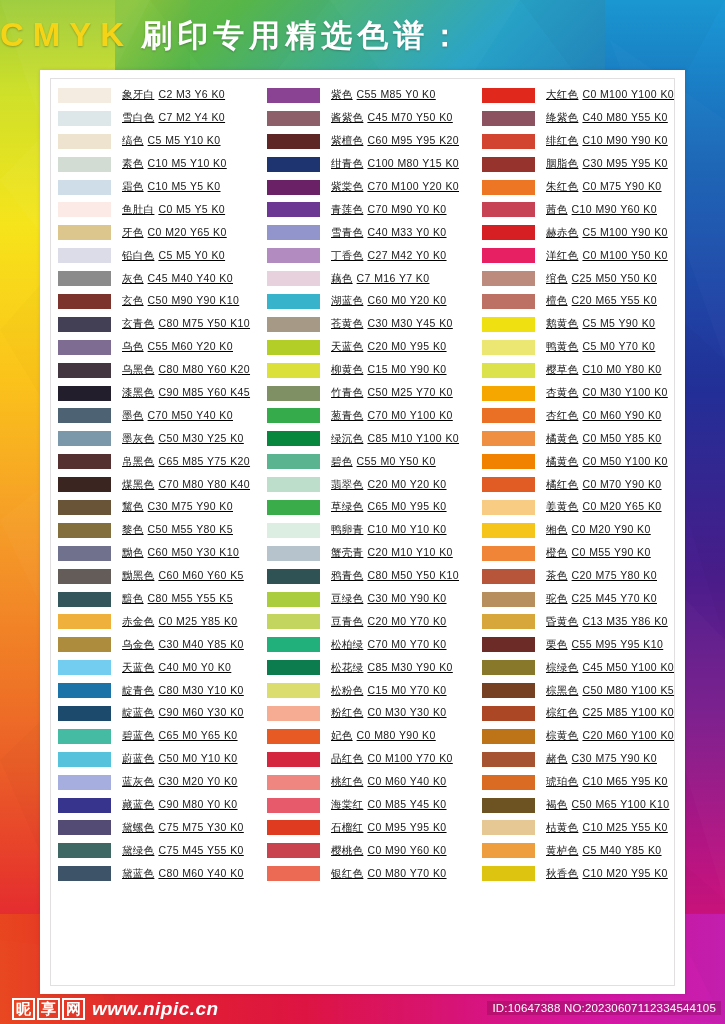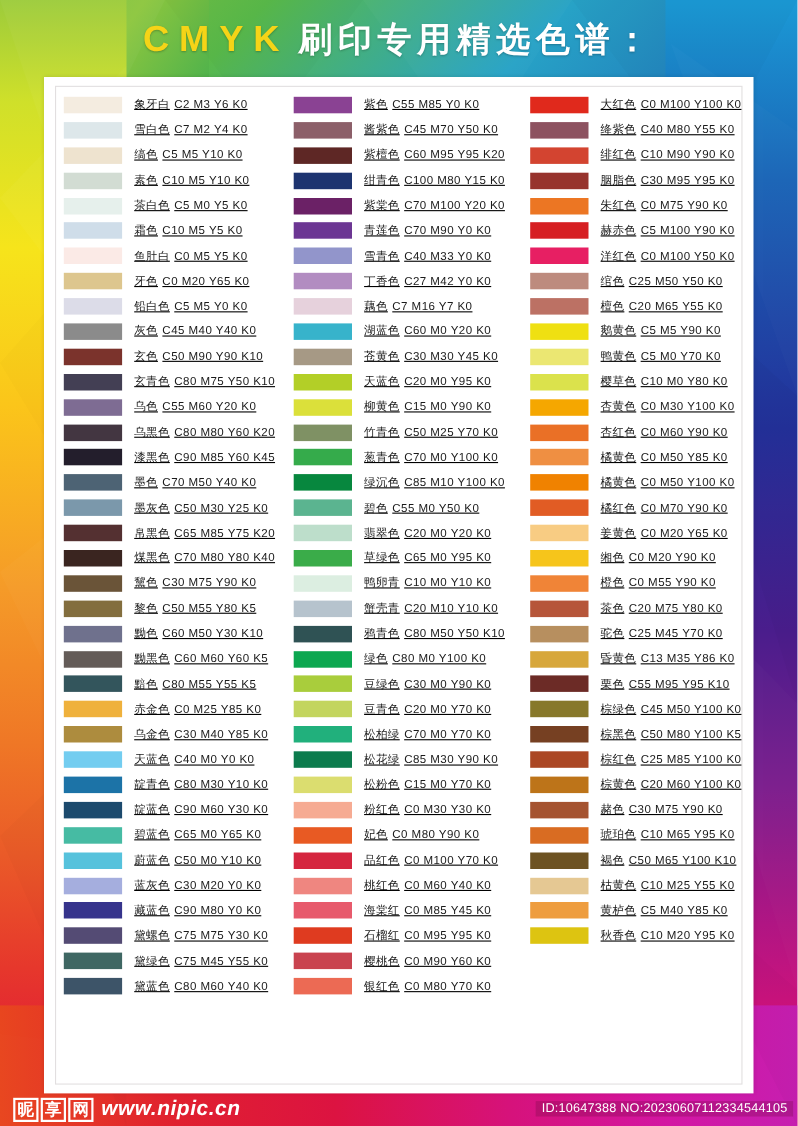--- a/index.html
+++ b/index.html
@@ -32,21 +32,21 @@
   }
   .bg-bottom{
     position:absolute;left:0;bottom:0;width:725px;height:110px;
     background:linear-gradient(90deg,#e8461f 0%,#e01f2e 22%,#dc1240 42%,#d6117a 64%,#d315a3 84%,#c61fb0 100%);
   }
   
   .poly{position:absolute;opacity:.22;}
   
   .header{
     position:absolute;left:0;top:0;width:725px;height:72px;
-    display:flex;align-items:center;justify-content:center;
+    display:flex;align-items:center;
   }
   .title{
     font-size:31px;font-weight:bold;letter-spacing:5px;
     color:#ffffff;white-space:nowrap;
     text-shadow:0 1px 2px rgba(0,0,0,.25);
   }
   .title .cmyk{color:#f5d417;letter-spacing:9px;margin-right:8px;font-size:33px;}
   
   .card{
     position:absolute;left:40px;top:70px;width:645px;height:924px;
@@ -151,24 +151,20 @@
           </div>
           <div class="row">
             <div class="sw" style="background: rgb(238, 227, 207);"></div>
             <div class="lbl"><span class="nm">缟色</span><span class="code">C5 M5 Y10 K0</span></div>
           </div>
           <div class="row">
             <div class="sw" style="background: rgb(210, 220, 211);"></div>
             <div class="lbl"><span class="nm">素色</span><span class="code">C10 M5 Y10 K0</span></div>
           </div>
           <div class="row">
-            <div class="sw" style="background: rgb(230, 240, 236);"></div>
-            <div class="lbl"><span class="nm">茶白色</span><span class="code">C5 M0 Y5 K0</span></div>
-          </div>
-          <div class="row">
             <div class="sw" style="background: rgb(207, 221, 233);"></div>
             <div class="lbl"><span class="nm">霜色</span><span class="code">C10 M5 Y5 K0</span></div>
           </div>
           <div class="row">
             <div class="sw" style="background: rgb(251, 234, 230);"></div>
             <div class="lbl"><span class="nm">鱼肚白</span><span class="code">C0 M5 Y5 K0</span></div>
           </div>
           <div class="row">
             <div class="sw" style="background: rgb(221, 198, 142);"></div>
             <div class="lbl"><span class="nm">牙色</span><span class="code">C0 M20 Y65 K0</span></div>
@@ -369,24 +365,20 @@
           </div>
           <div class="row">
             <div class="sw" style="background: rgb(182, 195, 205);"></div>
             <div class="lbl"><span class="nm">蟹壳青</span><span class="code">C20 M10 Y10 K0</span></div>
           </div>
           <div class="row">
             <div class="sw" style="background: rgb(47, 82, 84);"></div>
             <div class="lbl"><span class="nm">鸦青色</span><span class="code">C80 M50 Y50 K10</span></div>
           </div>
           <div class="row">
-            <div class="sw" style="background: rgb(12, 167, 80);"></div>
-            <div class="lbl"><span class="nm">绿色</span><span class="code">C80 M0 Y100 K0</span></div>
-          </div>
-          <div class="row">
             <div class="sw" style="background: rgb(169, 205, 60);"></div>
             <div class="lbl"><span class="nm">豆绿色</span><span class="code">C30 M0 Y90 K0</span></div>
           </div>
           <div class="row">
             <div class="sw" style="background: rgb(195, 213, 94);"></div>
             <div class="lbl"><span class="nm">豆青色</span><span class="code">C20 M0 Y70 K0</span></div>
           </div>
           <div class="row">
             <div class="sw" style="background: rgb(33, 176, 124);"></div>
             <div class="lbl"><span class="nm">松柏绿</span><span class="code">C70 M0 Y70 K0</span></div>
@@ -445,20 +437,24 @@
             <div class="sw" style="background: rgb(211, 68, 48);"></div>
             <div class="lbl"><span class="nm">绯红色</span><span class="code">C10 M90 Y90 K0</span></div>
           </div>
           <div class="row">
             <div class="sw" style="background: rgb(151, 51, 45);"></div>
             <div class="lbl"><span class="nm">胭脂色</span><span class="code">C30 M95 Y95 K0</span></div>
           </div>
           <div class="row">
             <div class="sw" style="background: rgb(236, 118, 35);"></div>
             <div class="lbl"><span class="nm">朱红色</span><span class="code">C0 M75 Y90 K0</span></div>
+          </div>
+          <div class="row">
+            <div class="sw" style="background: rgb(198, 66, 84);"></div>
+            <div class="lbl"><span class="nm">茜色</span><span class="code">C10 M90 Y60 K0</span></div>
           </div>
           <div class="row">
             <div class="sw" style="background: rgb(214, 31, 34);"></div>
             <div class="lbl"><span class="nm">赫赤色</span><span class="code">C5 M100 Y90 K0</span></div>
           </div>
           <div class="row">
             <div class="sw" style="background: rgb(231, 31, 99);"></div>
             <div class="lbl"><span class="nm">洋红色</span><span class="code">C0 M100 Y50 K0</span></div>
           </div>
           <div class="row">

